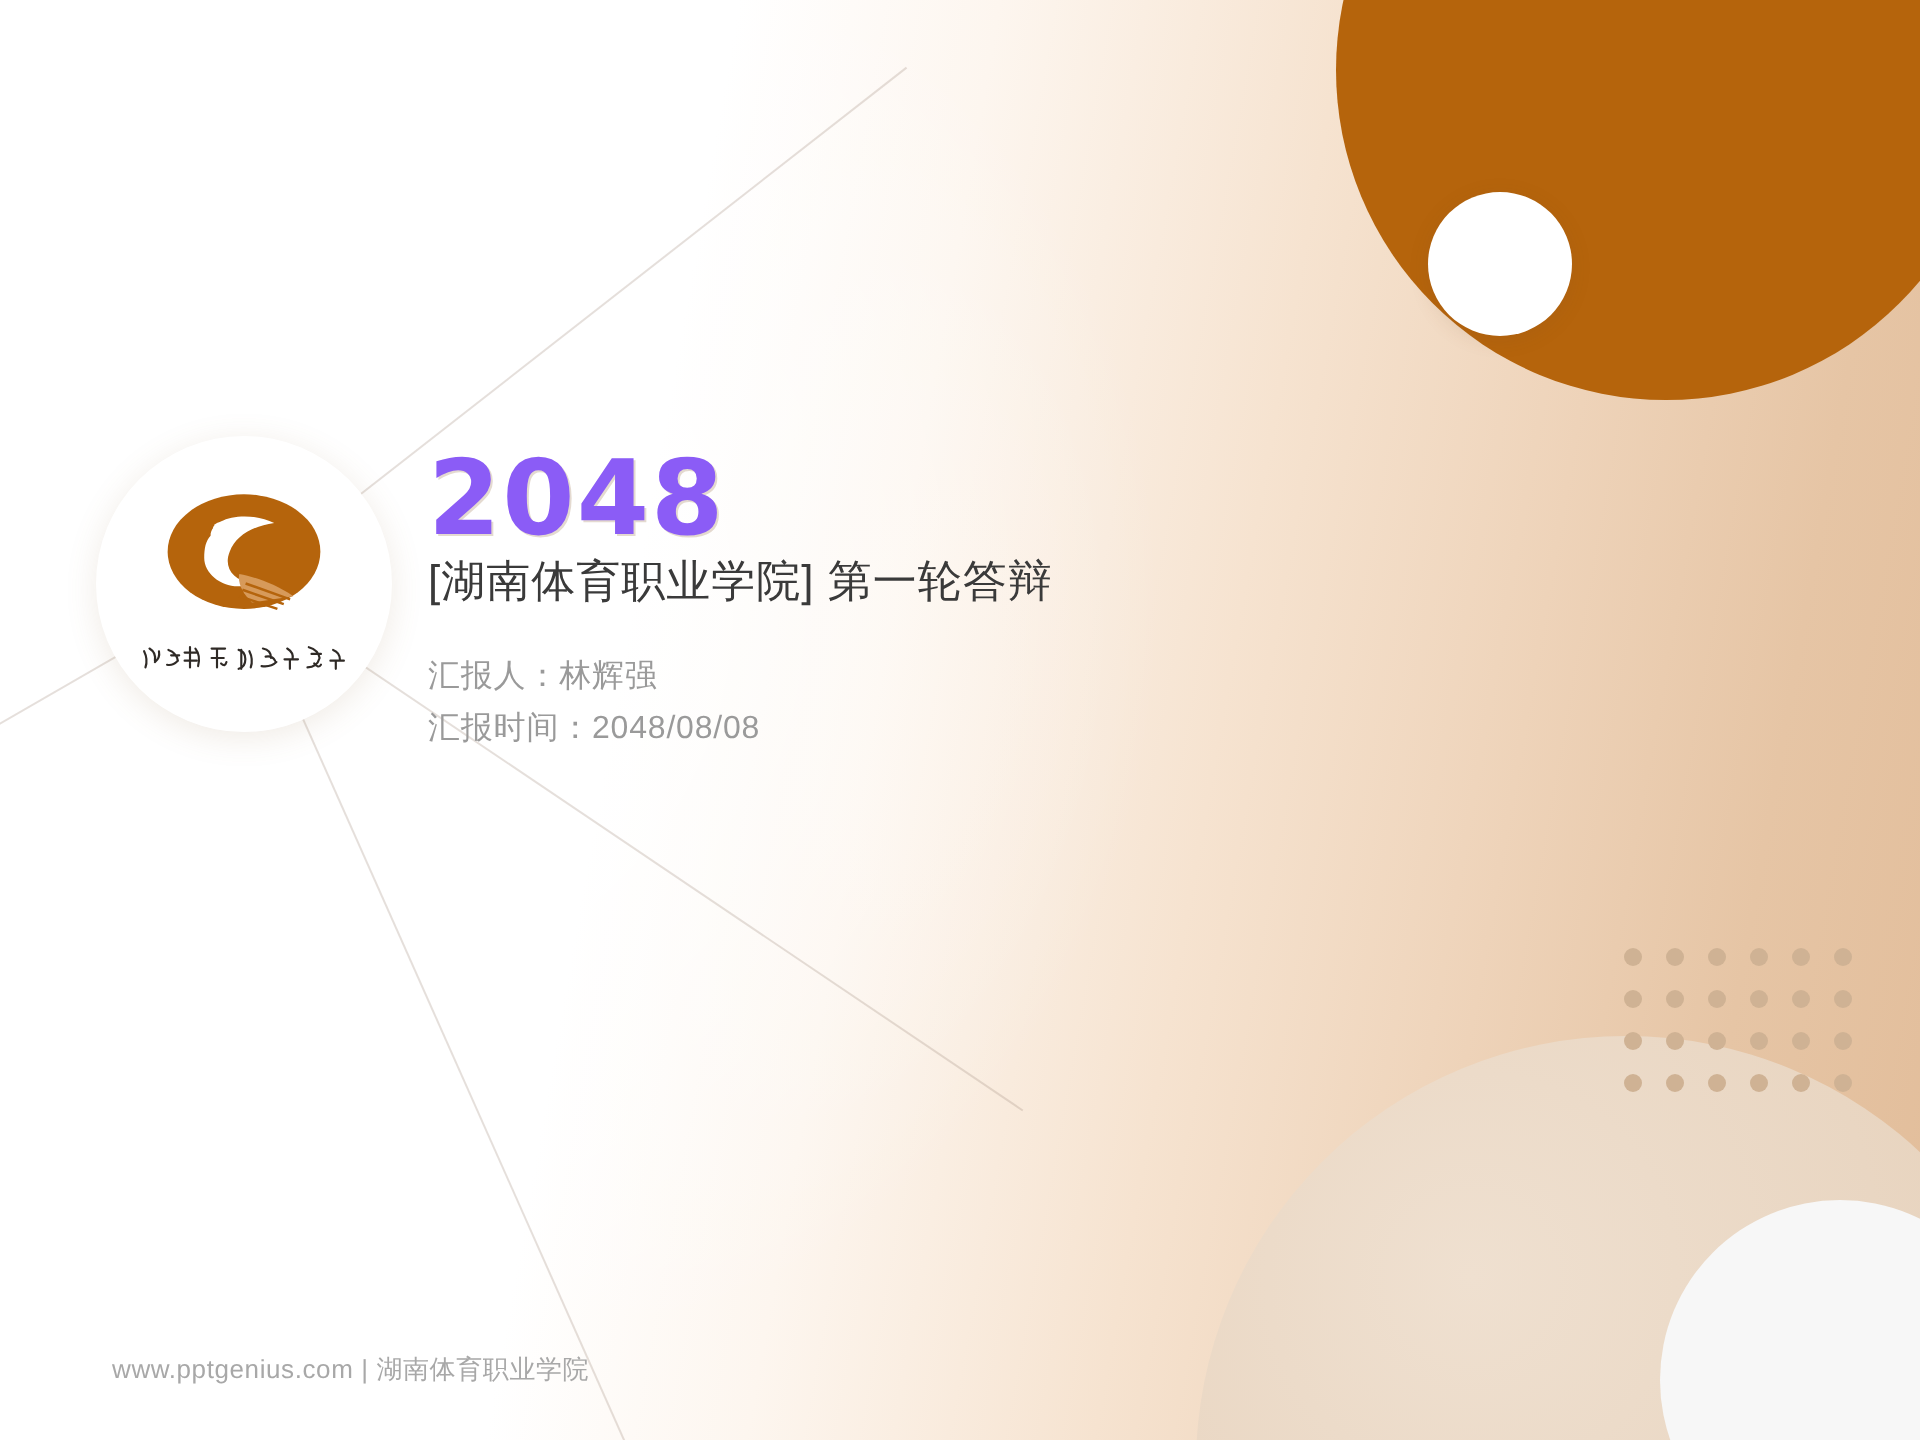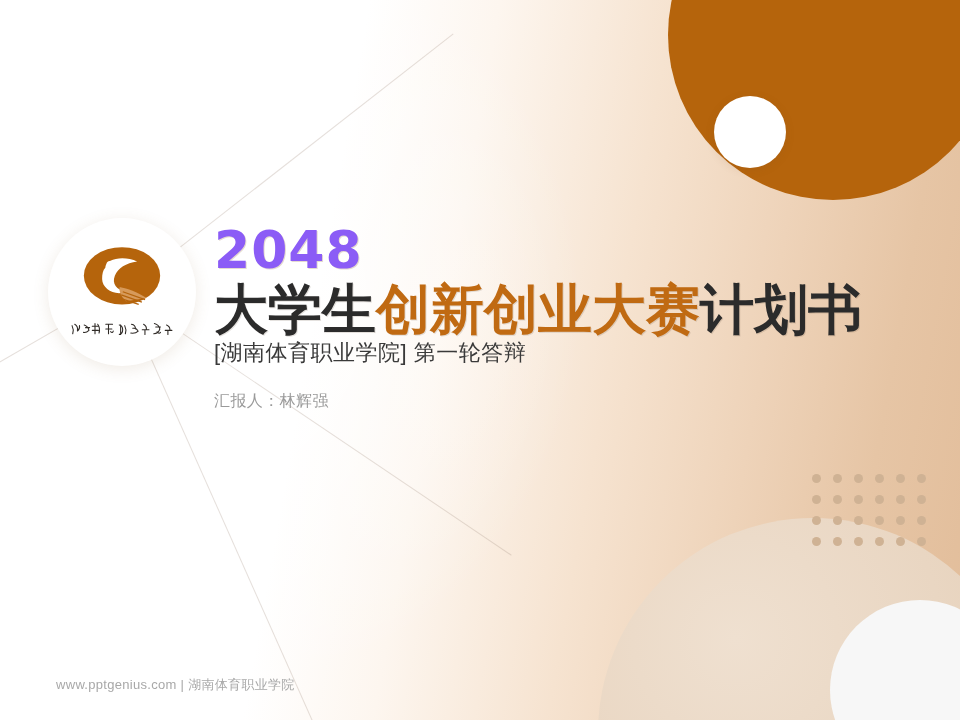--- a/index.html
+++ b/index.html
@@ -240,22 +240,22 @@
         <path d="M94 8 q6 1 6 7 M96 14 q5 -1 7 3 M93 21 q7 1 11 -3"></path>
         <path d="M112 8 q5 3 4 8 M110 16 h10 M114 16 v7"></path>
         <path d="M128 7 q7 2 8 8 q-2 7 -9 7 M130 12 h7 M132 19 q3 4 5 1"></path>
         <path d="M146 9 q5 2 5 7 M144 17 h10 M148 17 v6"></path>
       </g>
     </svg>
   </div>
 
   <div class="text-block">
     <div class="year">2048</div>
-    <div class="headline"><span>大学生</span><span class="hl">创新创业大赛</span><span>计划书</span></div>
     <div class="subtitle">[湖南体育职业学院] 第一轮答辩</div>
     <div class="meta">
       <div>汇报人：林辉强</div>
+      <div>汇报时间：2048/08/08</div>
     </div>
   </div>
 
   <div class="footer">www.pptgenius.com | 湖南体育职业学院</div>
 
 </div>
 
 </body></html>

